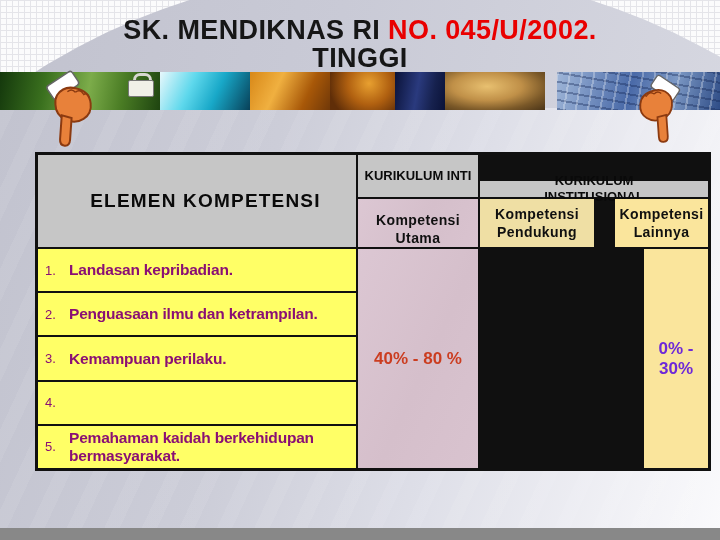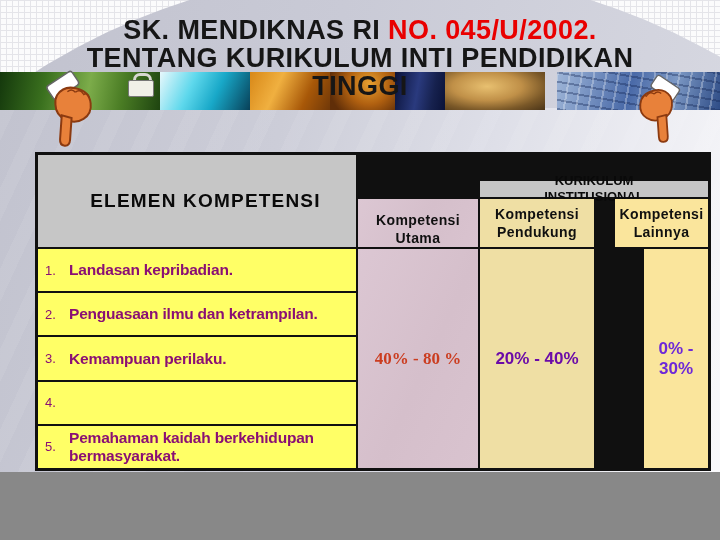--- a/index.html
+++ b/index.html
@@ -1,17 +1,17 @@
 <!DOCTYPE html>
 <html><head>
 <meta charset="utf-8">
 <style>
   html,body { margin:0; padding:0; background:#888; }
   #canvas {
-    position:relative; width:720px; height:472px; overflow:hidden;
+    position:relative; width:720px; height:528px; overflow:hidden;
     font-family:"Liberation Sans", sans-serif; background:#FBFBFC;
   }
   
   .bg-grid {
     position:absolute; inset:0; z-index:0; background-color:#FBFBFC;
     background-image:
       linear-gradient(#E4E4E9 1px, transparent 1px),
       linear-gradient(90deg, #E4E4E9 1px, transparent 1px);
     background-size:6px 6px;
   }
@@ -81,36 +81,35 @@
   .subhead span { display:inline-block; max-width:112px; }
   .bg-pink  { background:linear-gradient(115deg, #DCC7D3 0%, #D5BFCB 55%, #D9C3CF 100%); }
   .bg-khaki { background:#EFDFA4; }
   .bg-cream { background:#FAE59C; }
   .row { grid-column:1; background:#FFFF66; color:#8A0F74;
     justify-content:flex-start; padding:2px 4px 2px 7px; box-sizing:border-box; }
   .row-num { flex:0 0 24px; font-size:13px; font-weight:normal; text-align:left; }
   .row-label { font-weight:bold; font-size:15.5px; line-height:1.15; text-align:left; letter-spacing:-0.2px; }
   .r1 { grid-row:3; } .r2 { grid-row:4; } .r3 { grid-row:5; } .r4 { grid-row:6; } .r5 { grid-row:7; }
   .val { grid-row:3/8; font-weight:bold; font-size:17px; }
-  .val-utama     { grid-column:2; color:#CB3D20;font-family:Liberation Serif, serif; }
+  .val-utama     { grid-column:2; color:#CB3D20; }
   .val-pendukung { grid-column:3; color:#6B0BA8; }
   .val-lainnya   { grid-column:4; color:#6d28d9;margin-left:48px; }
 </style>
 </head>
 <body>
 
 <div id="canvas">
 
   <div class="bg-grid"></div>
   <div class="bg-sweep"></div>
   <div class="bg-lower"></div>
 
   <div class="title">
     <div><span>SK. MENDIKNAS RI </span><span class="red">NO. 045/U/2002.</span></div>
-    <div>TENTANG KURIKULUM INTI PENDIDIKAN</div>
     <div>TINGGI</div>
   </div>
 
   <div class="strip">
     <div class="seg seg-green"></div>
     <div class="seg seg-cyan"></div>
     <div class="seg seg-tools"></div>
     <div class="seg seg-drive"></div>
     <div class="seg seg-glass"></div>
     <div class="seg seg-hands"></div>
@@ -132,20 +131,23 @@
     <svg width="52" height="72" viewBox="0 0 58 80">
       <rect x="4" y="8" width="30" height="16" rx="3" fill="#FFFFFF" stroke="#666666" stroke-width="1.5" transform="rotate(-38 19 16)"></rect>
       <path d="M14 26 Q20 16 32 18 Q46 20 48 32 Q50 42 42 48 Q34 54 24 50 Q14 46 13 36 Q12 30 14 26 Z" fill="#E8813A" stroke="#8B3A10" stroke-width="2"></path>
       <path d="M20 46 L20 70 Q20 76 25 76 Q30 76 30 70 L30 48 Z" fill="#E8813A" stroke="#8B3A10" stroke-width="2"></path>
       <path d="M24 22 Q28 18 32 22 M32 22 Q36 18 40 23 M40 24 Q44 21 46 26" fill="none" stroke="#8B3A10" stroke-width="1.5"></path>
     </svg>
   </div>
 
   <div class="table">
     <div class="cell h-elemen">ELEMEN KOMPETENSI</div>
+    <div class="cell h-group h-inti">
+      <span>KURIKULUM INTI</span>
+    </div>
     <div class="cell h-group h-inst">
       <span>KURIKULUM INSTITUSIONAL</span>
     </div>
     <div class="cell subhead bg-pink" style="grid-column:2;align-items:flex-end;">
       <span>Kompetensi Utama</span>
     </div>
     <div class="cell subhead bg-khaki" style="grid-column:3;">
       <span>Kompetensi Pendukung</span>
     </div>
     <div class="cell subhead bg-cream" style="grid-column:4;margin-left:19px;">
@@ -166,17 +168,16 @@
     </div>
     <div class="cell row r4">
       <span class="row-num">4.</span>
     </div>
     <div class="cell row r5">
       <span class="row-num">5.</span>
       <span class="row-label">Pemahaman kaidah berkehidupan bermasyarakat.</span>
     </div>
 
     <div class="cell val val-utama bg-pink">40% - 80 %</div>
-    <div class="cell val val-pendukung bg-khaki">20% - 40%</div>
     <div class="cell val val-lainnya bg-cream">0% - 30%</div>
   </div>
 
 </div>
 
 </body></html>

